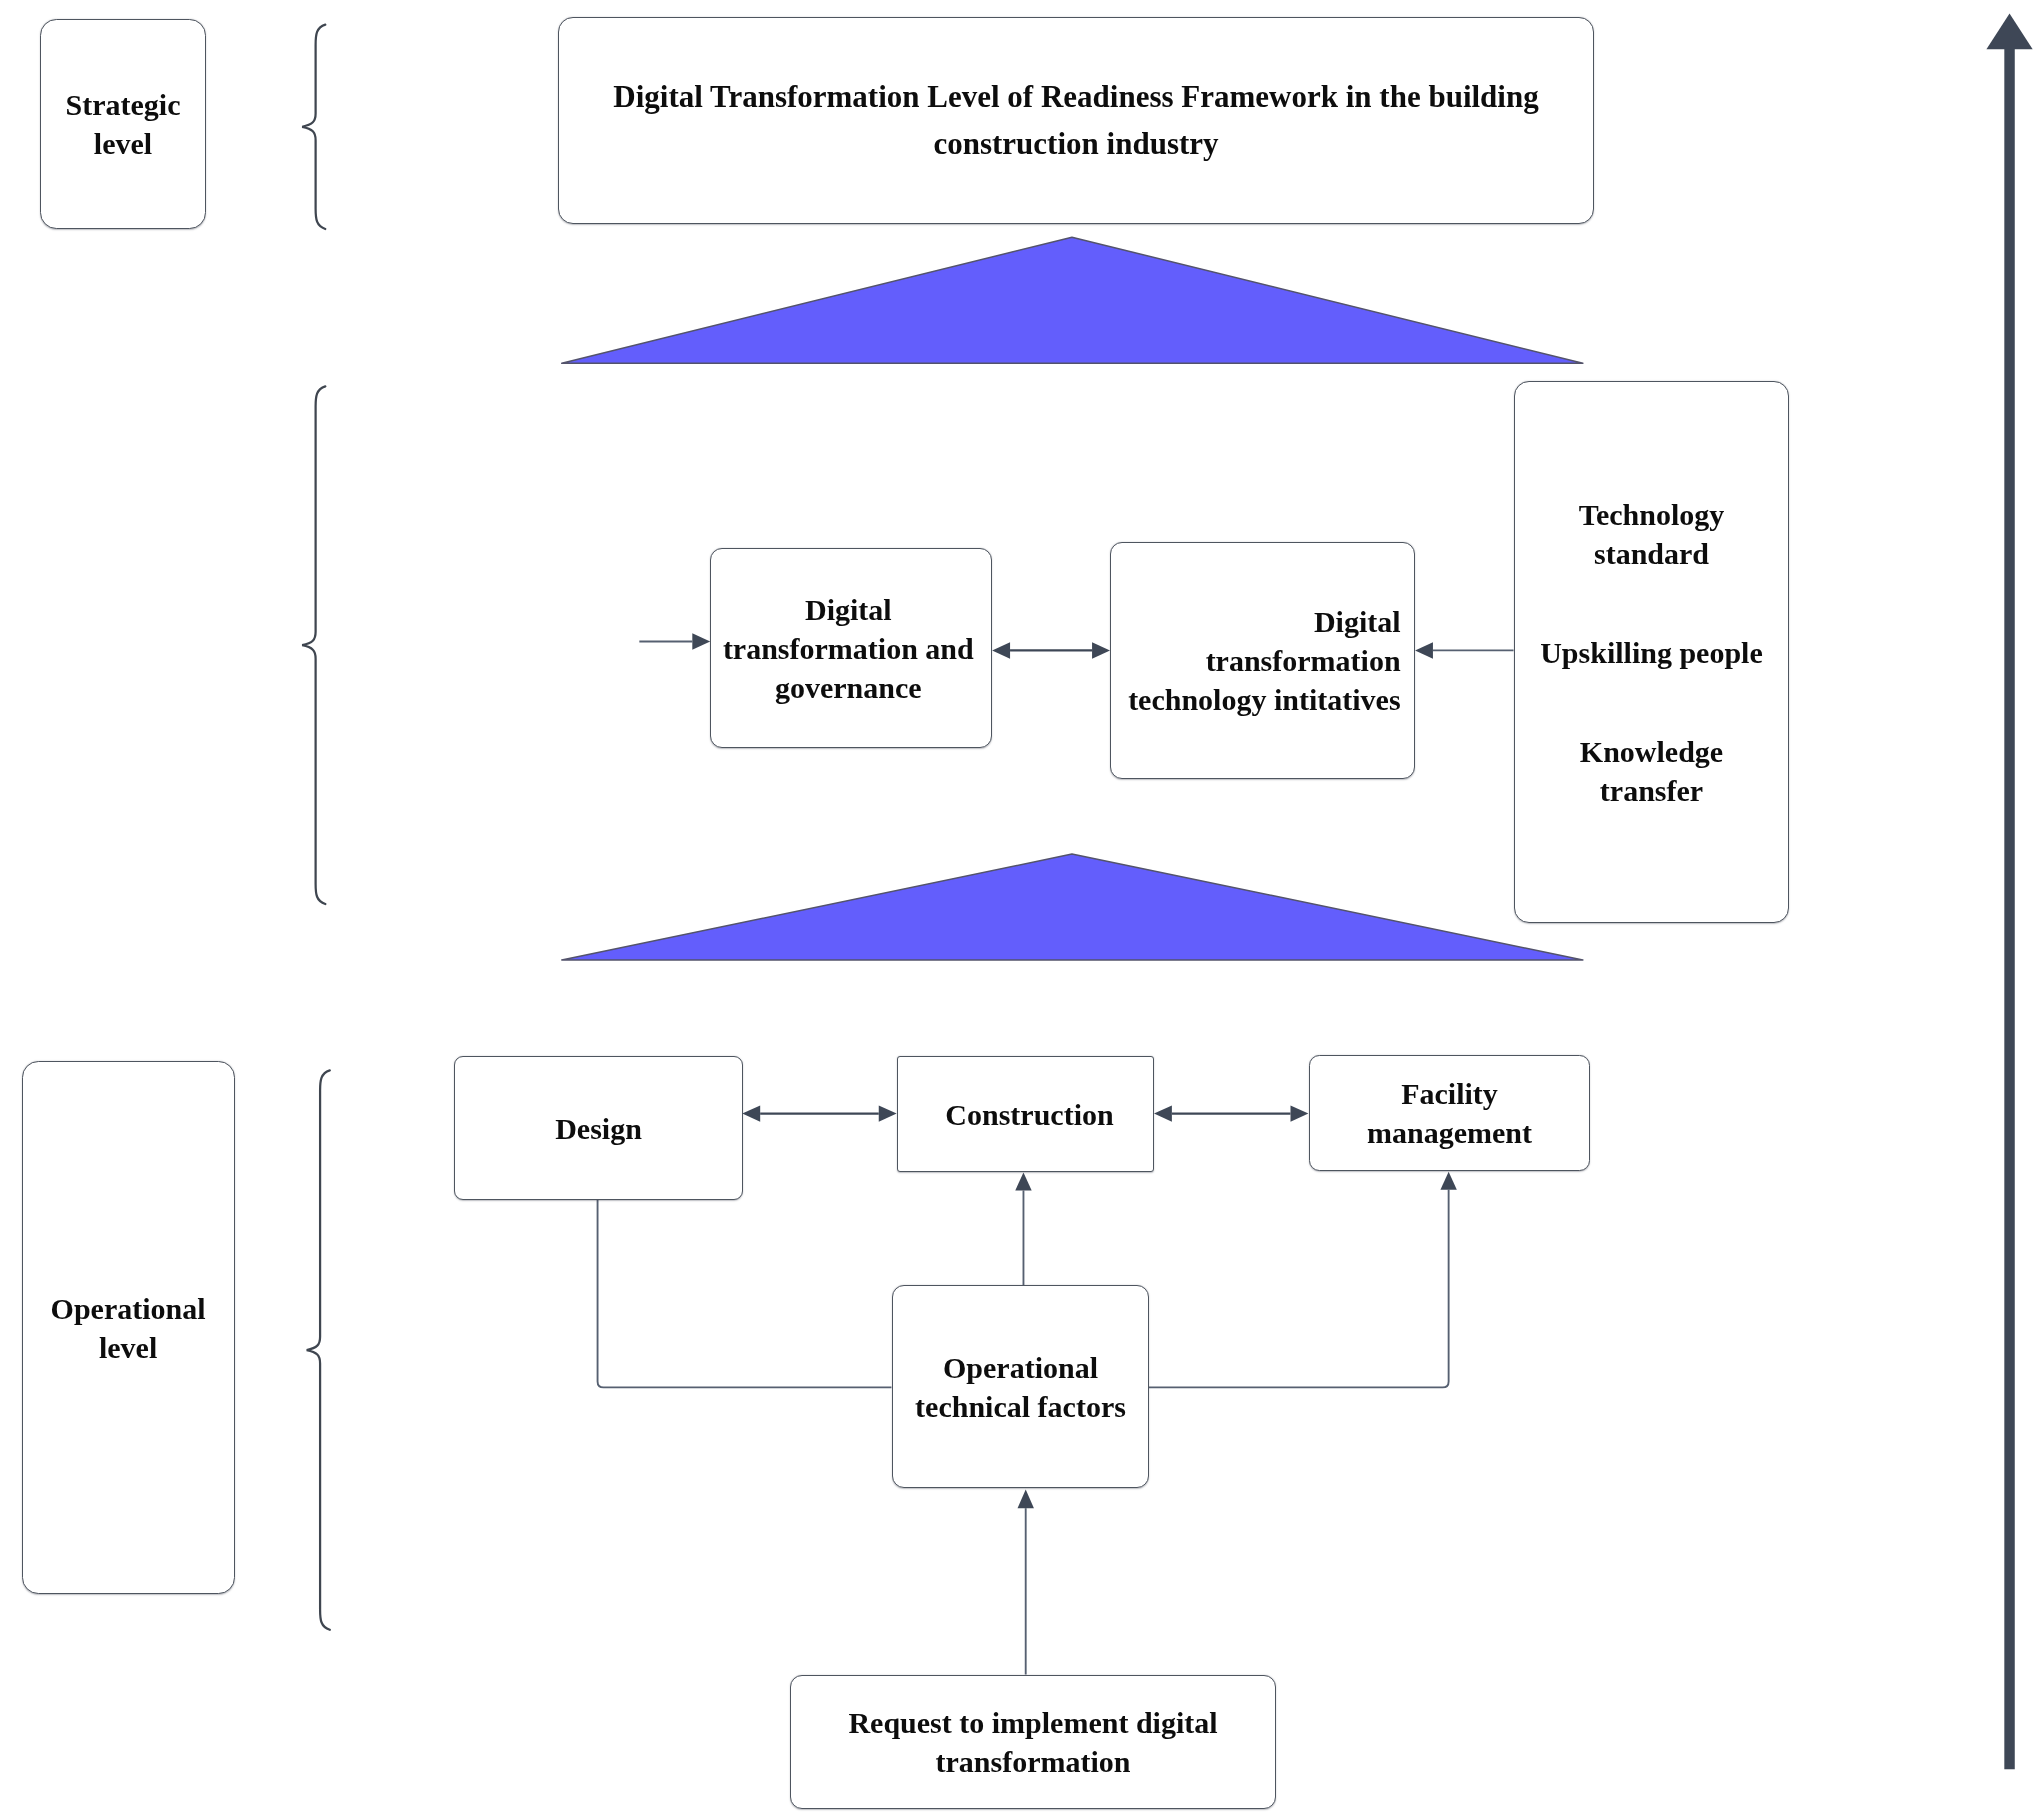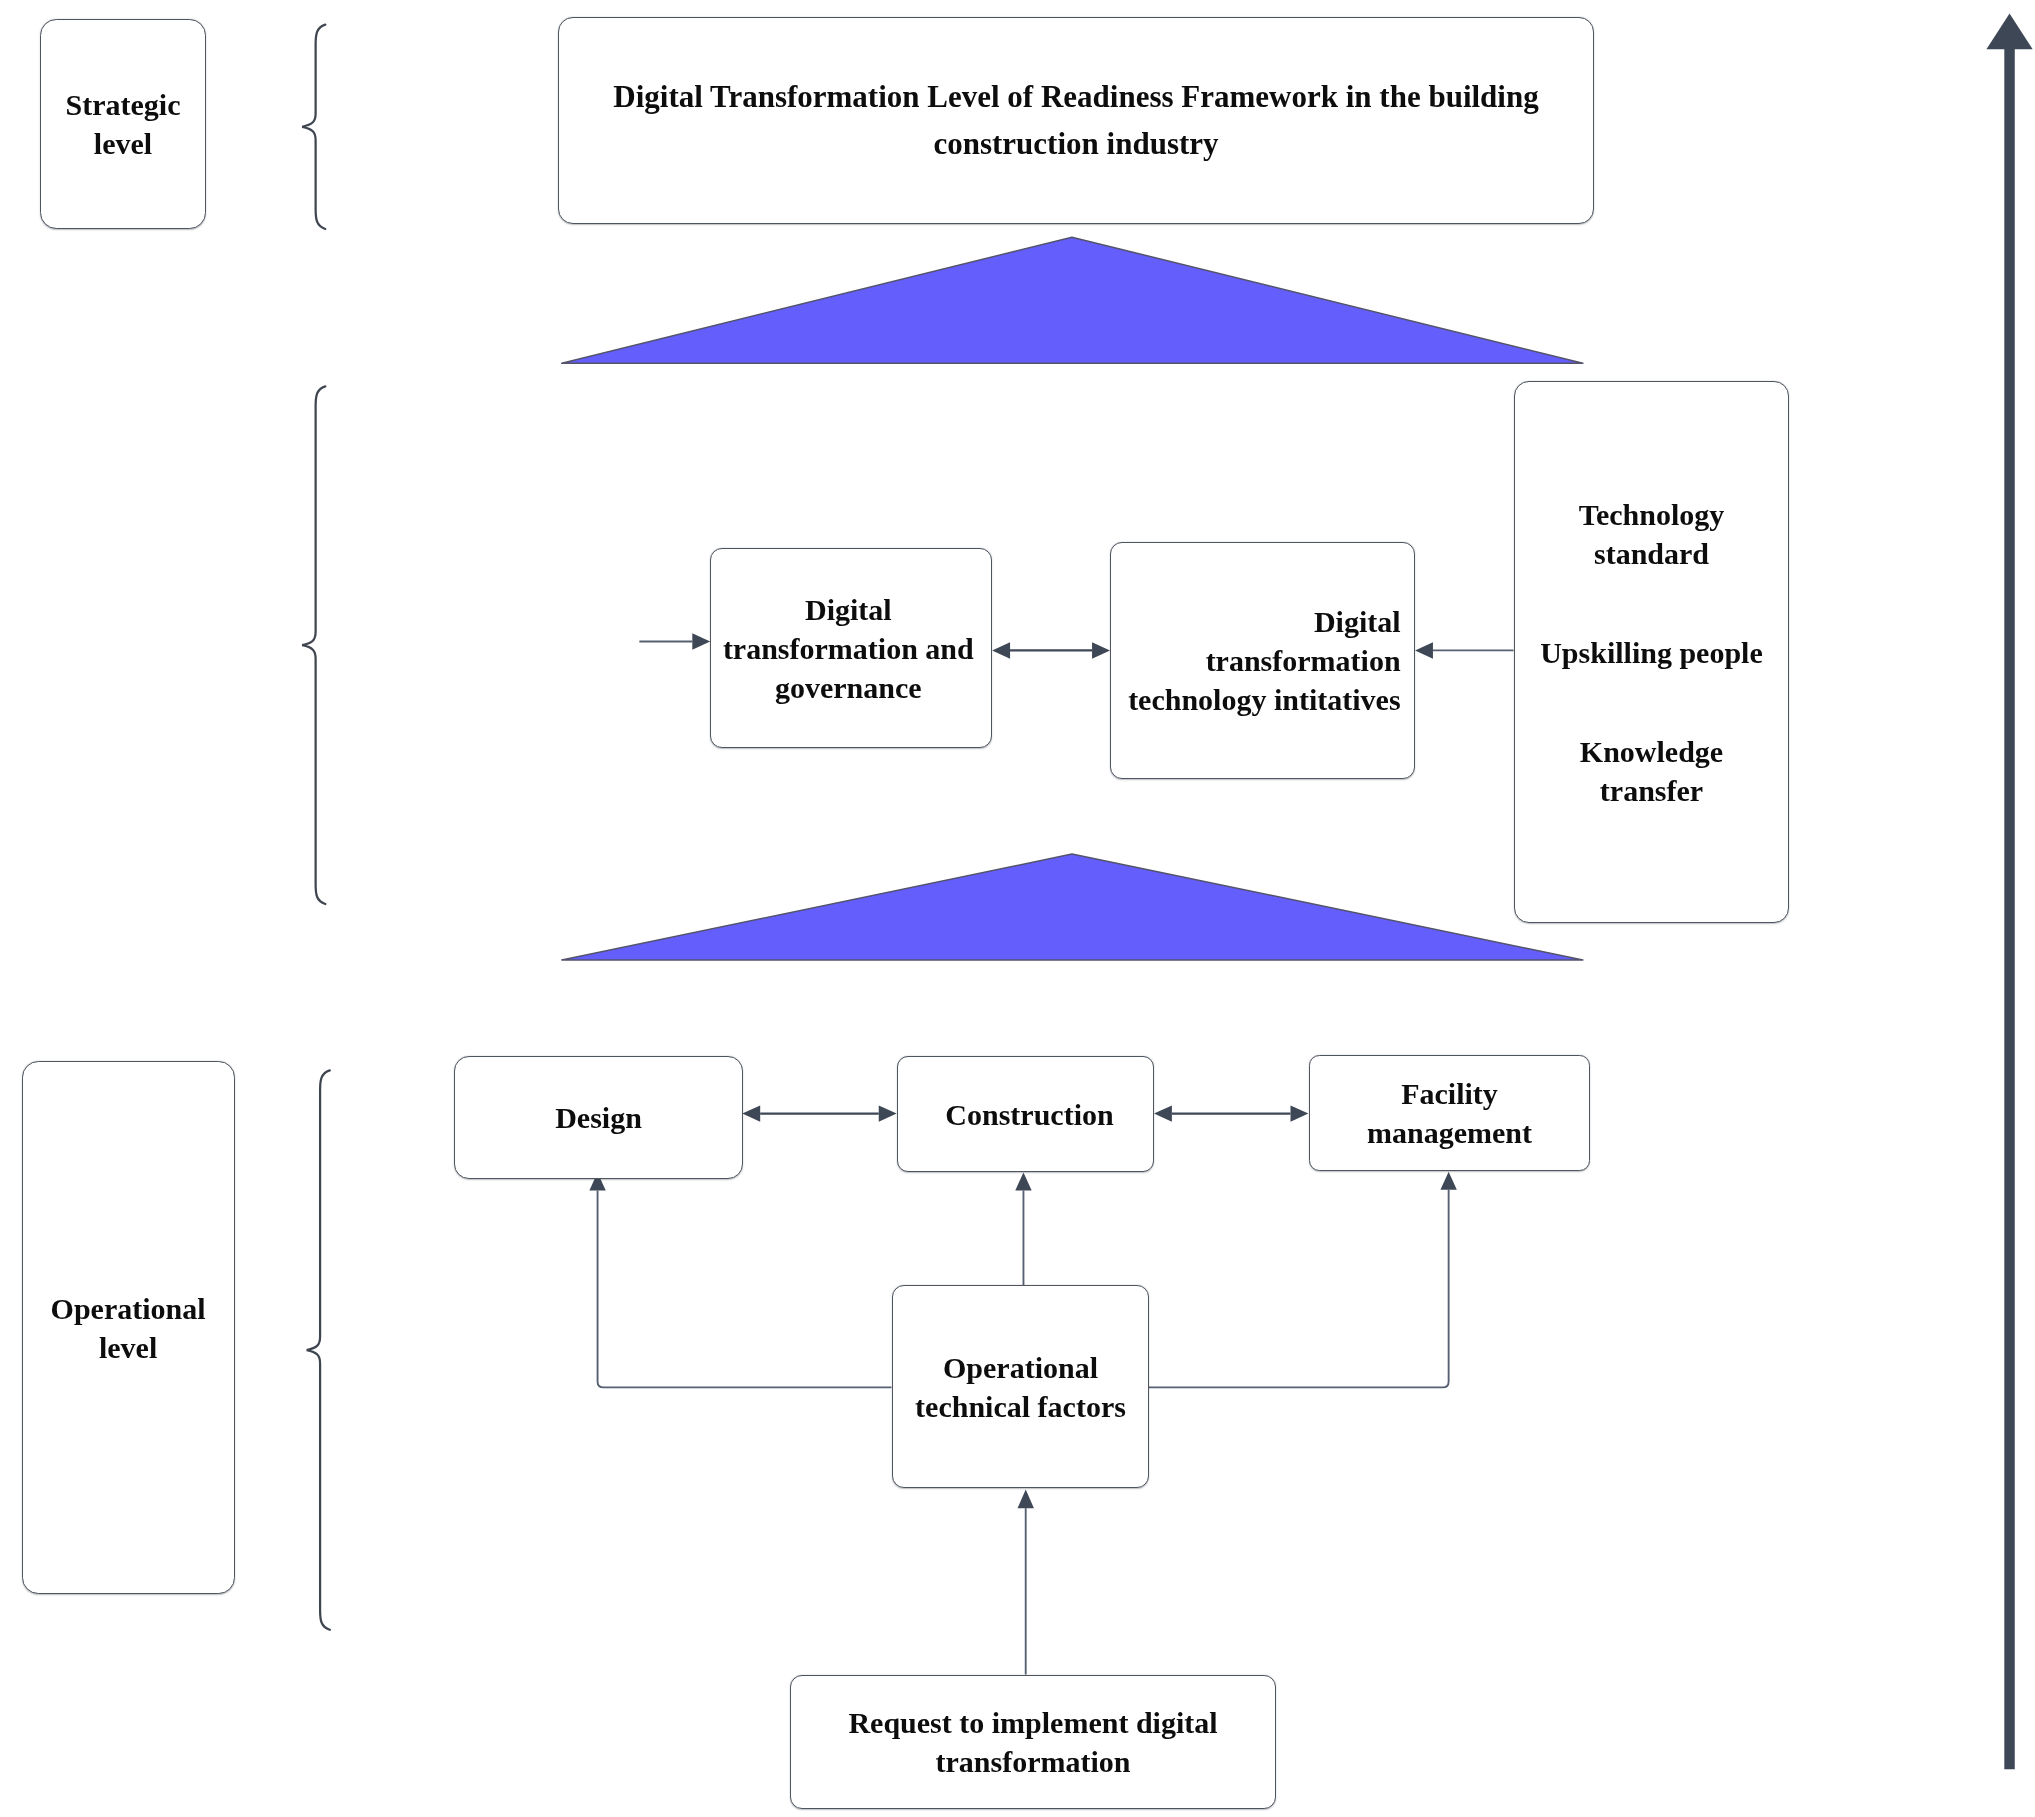--- a/index.html
+++ b/index.html
@@ -126,25 +126,25 @@
   <div class="box fs-item pillars-wide pad" style="left:1514px; top:381px; width:275px; height:542px; border-radius:15px;">
     <p>Technology standard</p>
     <p>Upskilling people</p>
     <p>Knowledge transfer</p>
   </div>
 
   <div class="box fs-label" style="left:21.6px; top:1061px; width:213px; height:533px; border-radius:16.4px;">
     <p>Operational level</p>
   </div>
 
-  <div class="box fs-item" style="left:454px; top:1056px; width:289px; height:123px; border-radius:15px;text-align:center;">
+  <div class="box fs-item" style="left:454px; top:1056px; width:289px; height:144px; border-radius:9px;text-align:center;">
     <p>Design</p>
   </div>
 
-  <div class="box fs-item" style="left:897px; top:1056px; width:257px; height:116px; border-radius:11px;padding-left:8px;">
+  <div class="box fs-item" style="left:897px; top:1056px; width:257px; height:116px; border-radius:3px;padding-left:8px;">
     <p>Construction</p>
   </div>
 
   <div class="box fs-item pad" style="left:1309px; top:1055px; width:281px; height:116px; border-radius:10.4px;">
     <p>Facility management</p>
   </div>
 
   <div class="box fs-item pad" style="left:892px; top:1285px; width:257px; height:203px; border-radius:12px;">
     <p>Operational technical factors</p>
   </div>

